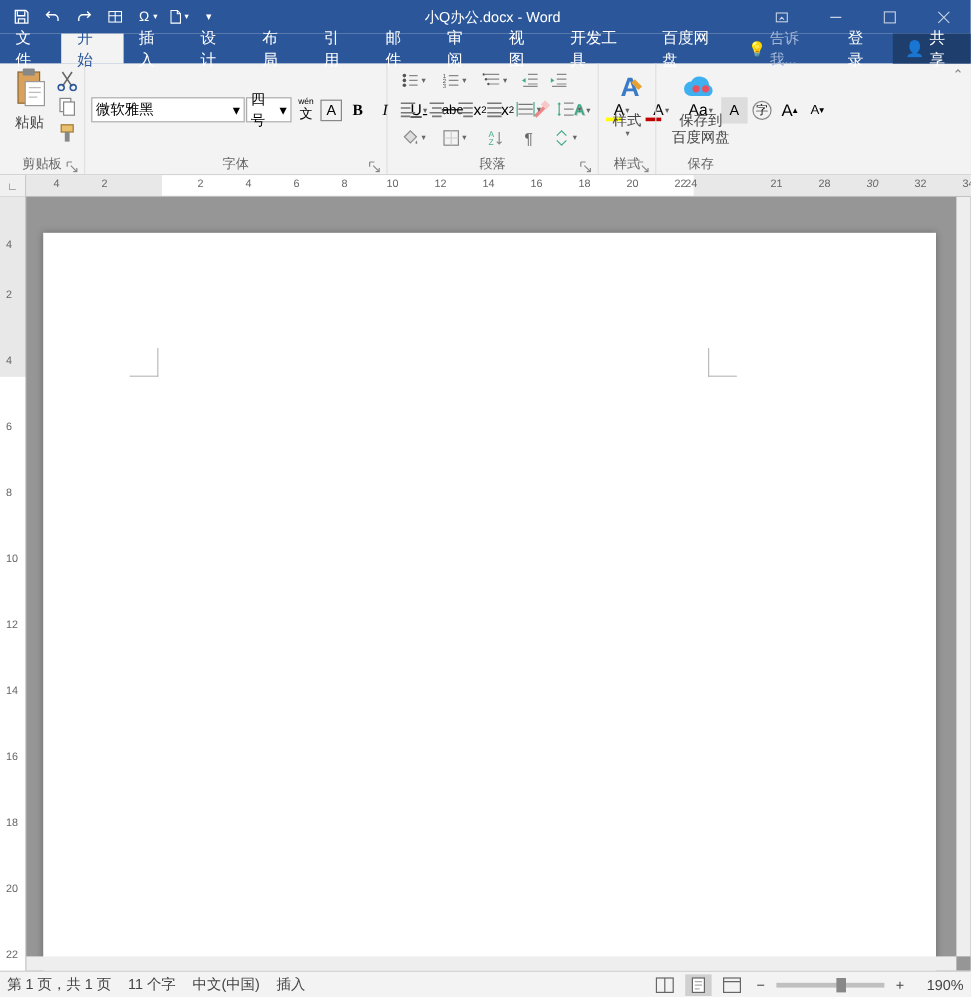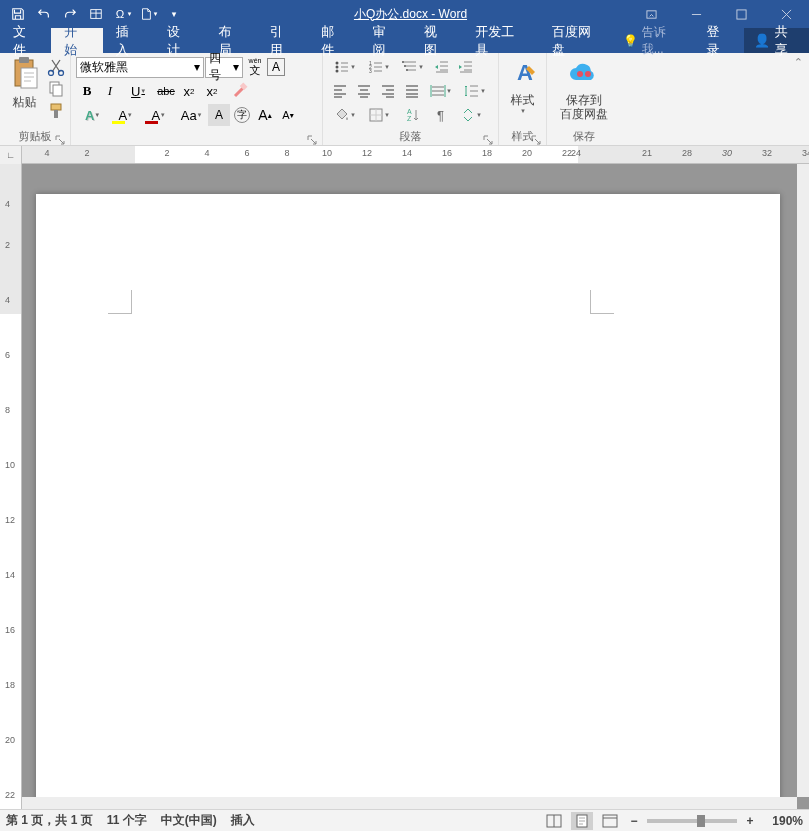--- a/index.html
+++ b/index.html
@@ -3,21 +3,21 @@
 <meta charset="utf-8">
 <style>
 * { margin: 0; padding: 0; box-sizing: border-box; font-family: "Microsoft YaHei", sans-serif; }
 body { width: 809px; height: 831px; background: #e6e6e6; overflow: hidden; position: relative; }
 
 
 .titlebar { height: 28px; background: #2b579a; display: flex; align-items: center; color: white; font-size: 12px; }
 .qat { display: flex; align-items: center; gap: 2px; padding: 0 6px; }
 .qat-btn { width: 24px; height: 24px; display: flex; align-items: center; justify-content: center; cursor: pointer; }
 .qat-btn svg { width: 14px; height: 14px; fill: white; }
-.title-center { flex: 1; text-align: center; font-size: 12px; text-decoration: underline; }
+.title-center { flex: 1; text-align: center; font-size: 12px; }
 .win-controls { display: flex; gap: 0px; }
 .win-btn { width: 45px; height: 28px; display: flex; align-items: center; justify-content: center; cursor: pointer; }
 .win-btn svg { width: 11px; height: 11px; stroke: #cad3e4; fill: none; stroke-width: 1; }
 
 
 .tabbar { height: 25px; background: #2b579a; display: flex; align-items: stretch; color: white; font-size: 13px; }
 .tab { padding: 0 13px; display: flex; align-items: center; cursor: pointer; }
 .tab.active { background: #f3f3f3; color: #2b579a; }
 .tab-tell { color: #a8b9d8; font-size: 12px; display: flex; align-items: center; gap: 3px; padding: 0 8px; }
 .tab-right { margin-left: auto; display: flex; }
@@ -32,21 +32,21 @@
 .rcontent { flex: 1; display: flex; padding: 3px 5px; }
 
 
 .clip-paste { display: flex; flex-direction: column; align-items: center; width: 40px; cursor: pointer; }
 .clip-paste-icon { width: 32px; height: 36px; }
 .clip-label { font-size: 12px; color: #444; margin-top: 2px; }
 .clip-side { display: flex; flex-direction: column; gap: 4px; padding-left: 3px; margin-top: 2px; }
 .clip-side-btn { width: 18px; height: 18px; cursor: pointer; }
 
 
-.font-grid { display: flex; flex-direction: column; gap: 2px; }
+.font-grid { display: flex; gap: 2px; }
 .font-row { display: flex; align-items: center; gap: 1px; }
 .font-combo { height: 21px; border: 1px solid #ababab; background: white; font-size: 12px; padding: 1px 3px; display: flex; align-items: center; cursor: pointer; }
 .font-name { width: 128px; }
 .font-size { width: 38px; }
 .combo-arrow { margin-left: auto; }
 .fbtn { width: 22px; height: 22px; display: flex; align-items: center; justify-content: center; cursor: pointer; font-size: 13px; position: relative; }
 .fbtn.wide { width: 32px; }
 .fbtn-bold { font-weight: bold; font-family: "Times New Roman"; }
 .fbtn-italic { font-style: italic; font-family: "Times New Roman"; }
 .fbtn-under { text-decoration: underline; font-family: "Times New Roman"; }
@@ -79,21 +79,21 @@
 .ruler-v-num { position: absolute; left: 5px; font-size: 9px; color: #666; transform: translateY(-50%); }
 .page-area { position: absolute; left: 22px; right: 12px; top: 0; bottom: 12px; background: #969696; }
 .page { position: absolute; left: 14px; top: 30px; width: 744px; height: 900px; background: white; box-shadow: 0 0 6px rgba(0,0,0,0.3); }
 .page-margin-tl { position: absolute; top: 96px; left: 72px; width: 24px; height: 24px; border-right: 1px solid #bbb; border-bottom: 1px solid #bbb; }
 .page-margin-tr { position: absolute; top: 96px; right: 166px; width: 24px; height: 24px; border-left: 1px solid #bbb; border-bottom: 1px solid #bbb; }
 .doc-text { position: absolute; top: 128px; left: 118px; font-size: 20px; color: #333; letter-spacing: 0.5px; }
 .scroll-v { position: absolute; right: 0; top: 0; width: 12px; bottom: 12px; background: #eee; }
 .scroll-h { position: absolute; left: 22px; right: 12px; bottom: 0; height: 12px; background: #eee; }
 
 
-.statusbar { position: absolute; bottom: 0; left: 0; right: 0; height: 22px; background: #f3f3f3; border-top: 1px solid #d4d4d4; display: flex; align-items: center; font-size: 12px; color: #444; padding: 0 6px; gap: 14px; font-weight: bold; }
+.statusbar { position: absolute; bottom: 0; left: 0; right: 0; height: 22px; background: #f3f3f3; border-top: 1px solid #d4d4d4; display: flex; align-items: center; font-size: 12px; color: #444; padding: 0 6px; gap: 14px; }
 .status-right { margin-left: auto; display: flex; align-items: center; gap: 6px; }
 .view-btn { width: 22px; height: 18px; display: flex; align-items: center; justify-content: center; cursor: pointer; }
 .zoom-slider { width: 90px; height: 4px; background: #c0c0c0; position: relative; cursor: pointer; }
 .zoom-thumb { position: absolute; top: -4px; width: 8px; height: 12px; background: #888; left: 55%; }
 .zoom-btn { width: 14px; cursor: pointer; text-align: center; }
 </style>
 </head>
 <body>
 
 <div class="titlebar">
@@ -283,20 +283,21 @@
             </div>
           <div class="fbtn" style="background:#ddd;font-size:12px">A</div>
           <div class="fbtn">
               <span style="border:1px solid #888;border-radius:50%;width:16px;height:16px;display:flex;align-items:center;justify-content:center;font-size:10px">字</span>
             </div>
           <div class="fbtn" style="font-size:14px">A<span style="font-size:8px">▴</span></div>
           <div class="fbtn" style="font-size:11px">A<span style="font-size:8px">▾</span></div>
         </div>
       </div>
     </div>
+    <div class="rgroup-label">字体</div>
     <div class="rgroup-dlg"><svg viewBox="0 0 10 10">
           <path d="M1 1h4M1 1v4M4 4l5 5M9 6v3h-3" stroke="#888" fill="none"></path>
         </svg></div>
   </div>
 
   <div class="rgroup" style="width:176px">
     <div class="rcontent">
       <div class="para-grid">
         <div class="font-row">
           <div class="pbtn wide">

